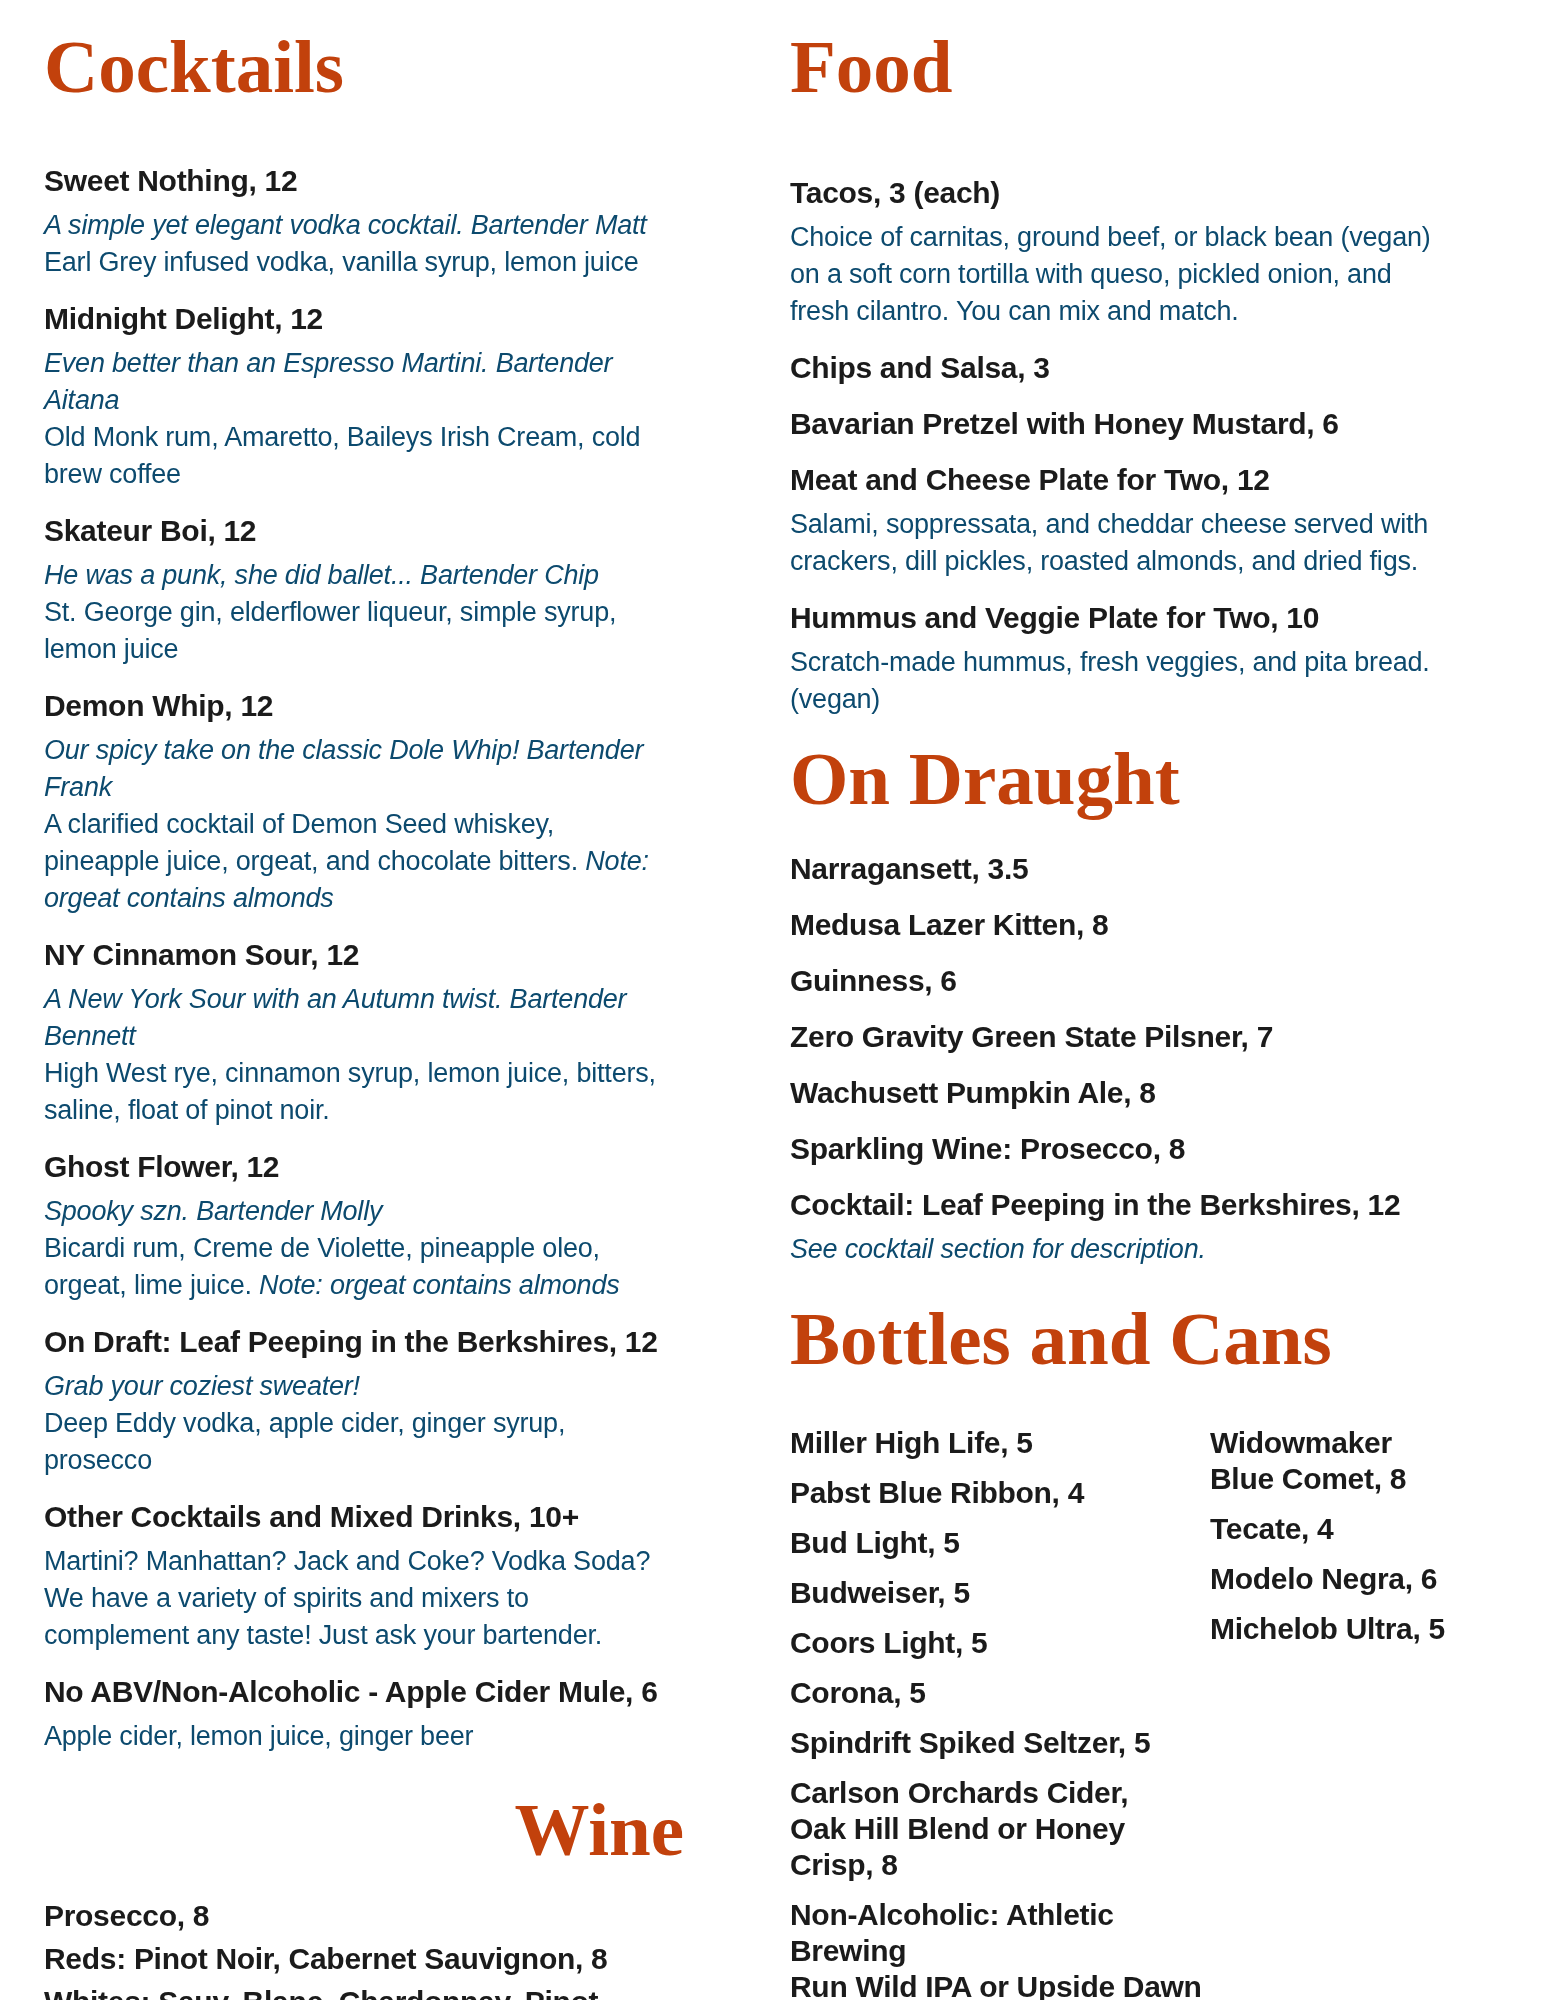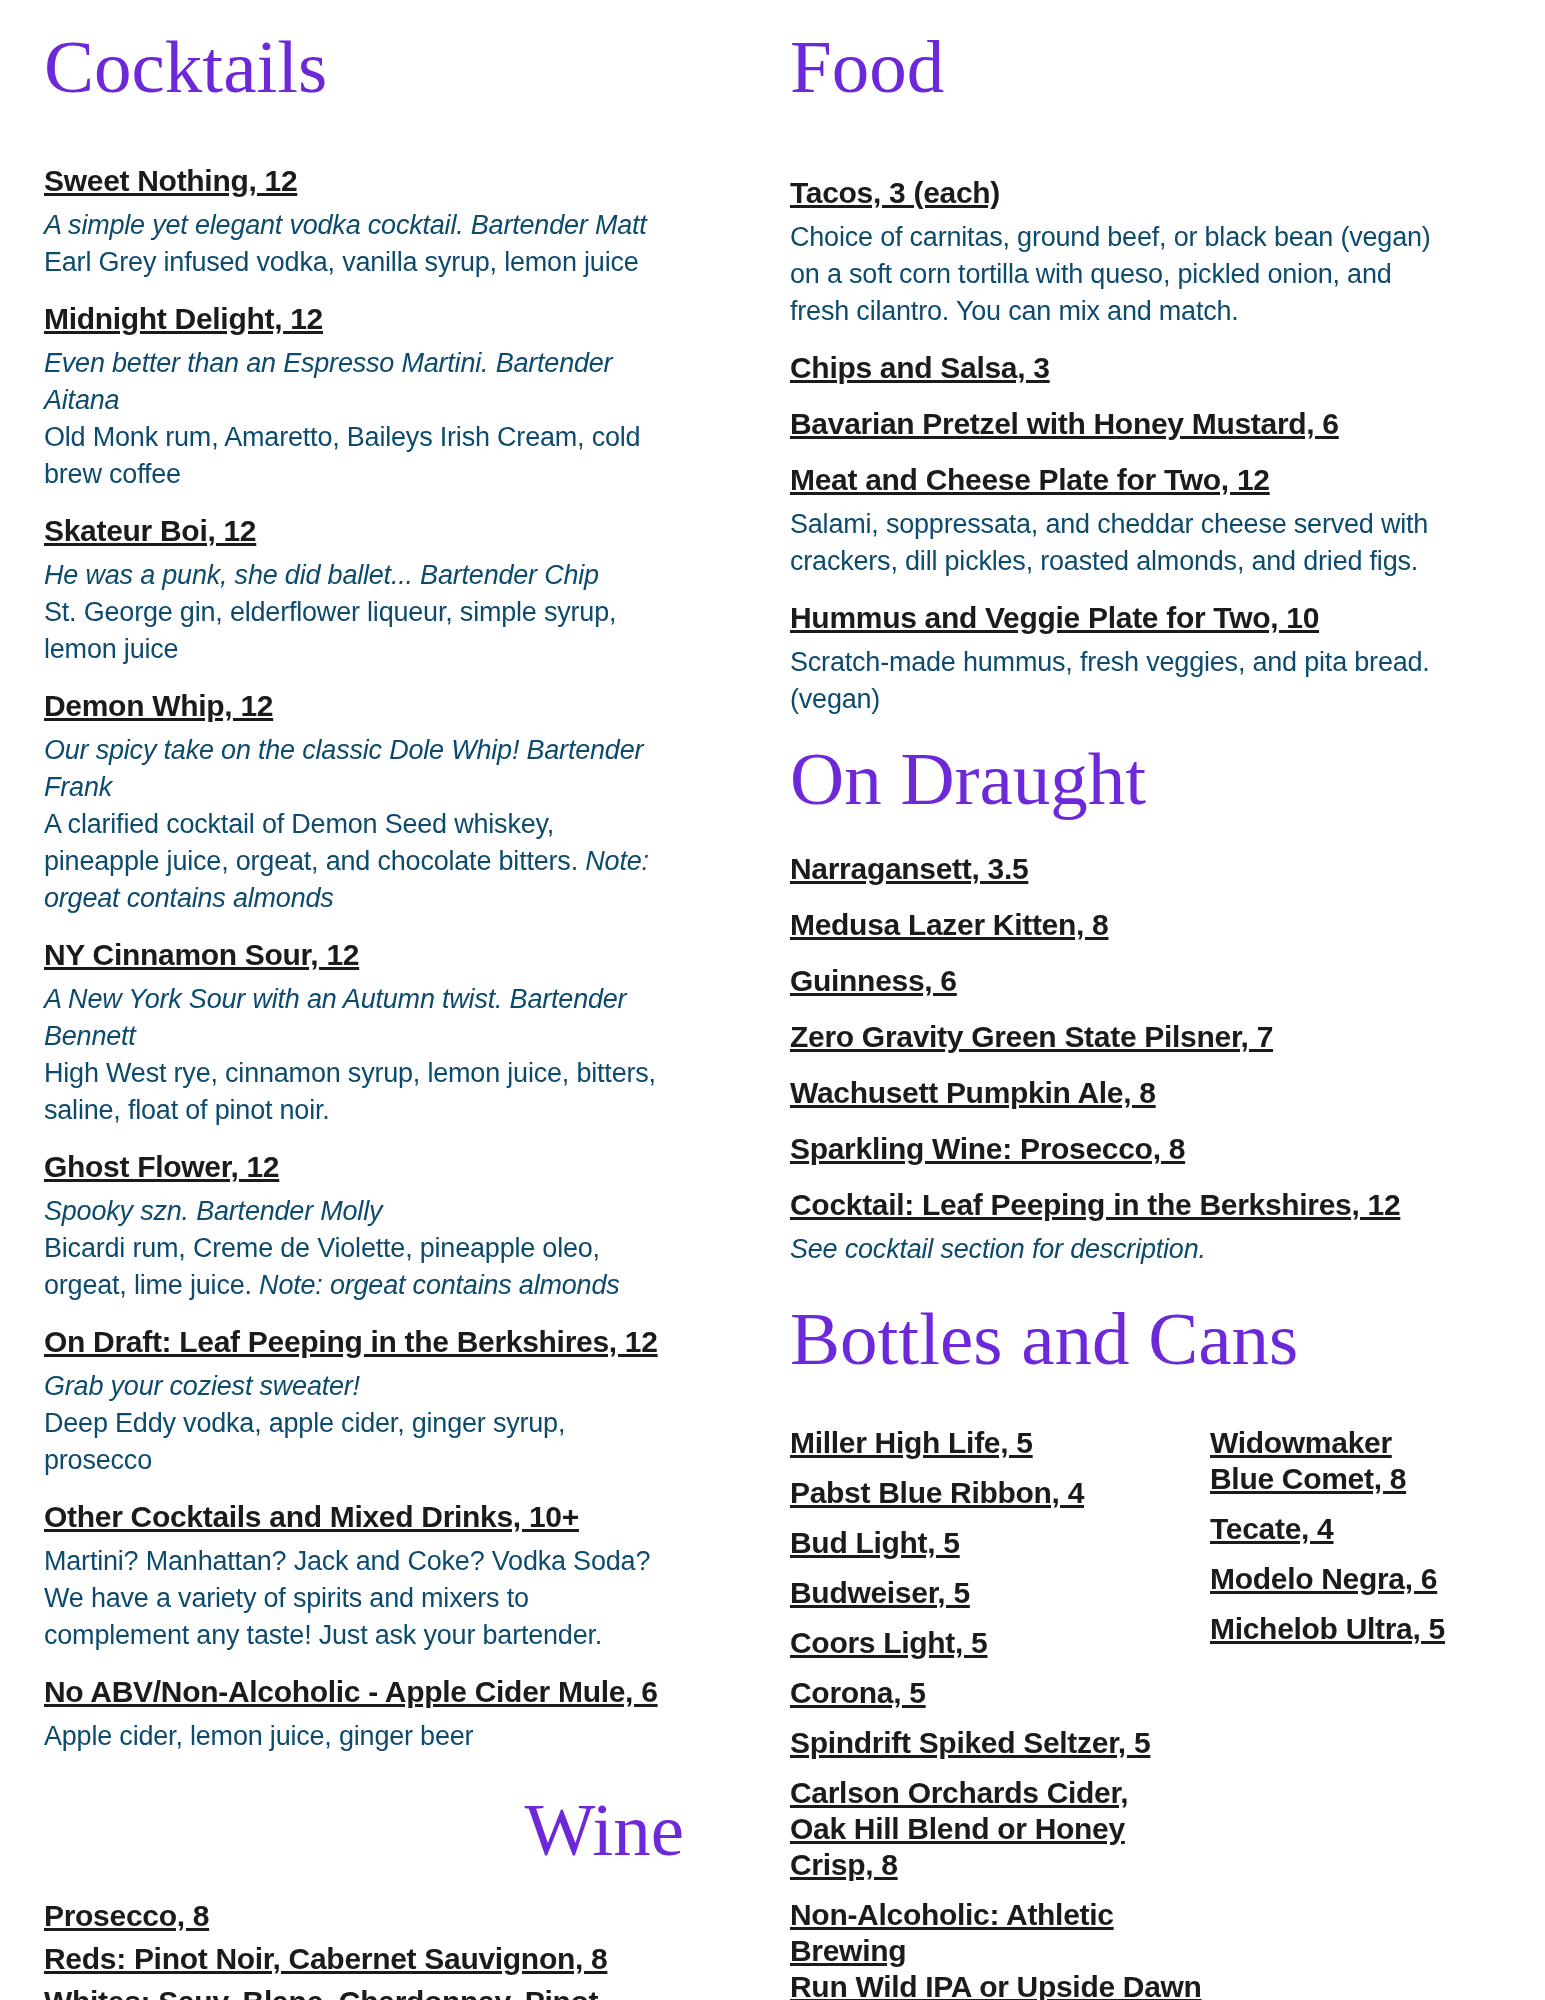--- a/index.html
+++ b/index.html
@@ -17,41 +17,40 @@
     padding: 26px 40px 0 44px;
     display: flex;
     color: #1a1a1a;
     font-family: "Liberation Sans", sans-serif;
   }
   .col-left  { width: 640px; flex: none; }
   .col-right { margin-left: 106px; flex: 1; min-width: 0; }
 
   h1 {
     font-family: "Liberation Serif", serif;
-    font-weight: 400;
+    font-weight: 700;
     font-size: 75px;
     line-height: 81px;
     margin: 0 0 56px 0;
     letter-spacing: 0;
-    color: #6d28d9;
+    color: #c2410c;
   }
   .col-right h1.first { margin-bottom: 68px; }
   h1.mid-left  { margin-top: 34px; margin-bottom: 28px; text-align: right; }
   h1.mid-right { margin-top: 2px;  margin-bottom: 32px; }
   h1.mid-right2{ margin-top: 30px; margin-bottom: 46px; }
 
   .item { margin: 0 0 20px 0; }
   .item h2 {
     font-size: 30px;
     line-height: 36px;
     font-weight: 700;
     margin: 0 0 8px 0;
     letter-spacing: -0.3px;
     color: #1b1b1b;
-    text-decoration: underline;
   }
   .item p {
     margin: 0;
     font-size: 27px;
     line-height: 37px;
     letter-spacing: -0.2px;
     color: #0c4a6e;
     max-width: 660px;
   }
   .col-left .item p { max-width: 625px; }

